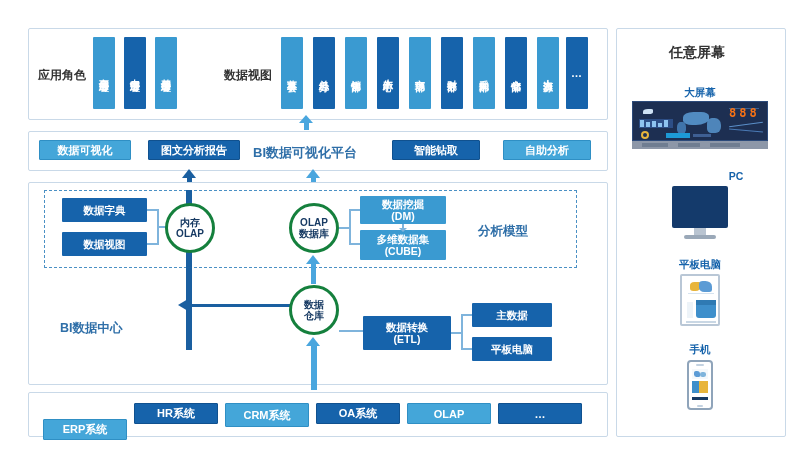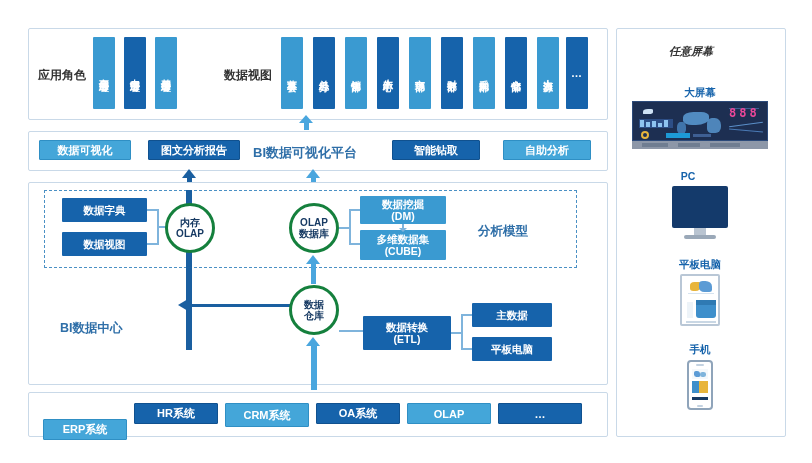--- a/index.html
+++ b/index.html
@@ -57,26 +57,26 @@
   
   .ln{position:absolute;background:#7fb4dc;}
   .ln-dk{position:absolute;background:#1a5fa0;}
   .ln-lt{position:absolute;background:#4aa6de;}
 
   .arrow-up{position:absolute;width:0;height:0;border-left:7px solid transparent;border-right:7px solid transparent;}
   .arrow-left{position:absolute;width:0;height:0;border-top:6px solid transparent;border-bottom:6px solid transparent;}
   .arrow-down{position:absolute;width:0;height:0;border-left:4px solid transparent;border-right:4px solid transparent;}
 
   
-  .screens-title{position:absolute;font-size:11px;color:#333;font-weight:bold;white-space:nowrap;font-style:italic;}
+  .screens-title{position:absolute;font-size:14px;color:#333;font-weight:bold;white-space:nowrap;}
   .dev-label{position:absolute;font-size:10.5px;color:#1663ab;font-weight:bold;white-space:nowrap;text-align:center;}
 
   .bigscreen{position:absolute;background:#1d2f52;border:1px solid #2c4a7a;box-sizing:border-box;overflow:hidden;}
   .bigscreen-base{position:absolute;background:#8d97a8;}
-  .digit{position:absolute;color:#ec4899;font-family:"DejaVu Sans Mono","Liberation Mono",monospace;font-weight:bold;}
+  .digit{position:absolute;color:#f97316;font-family:"DejaVu Sans Mono","Liberation Mono",monospace;font-weight:bold;}
 
   .monitor{position:absolute;background:#143a6b;border-radius:2px;box-sizing:border-box;}
   .monitor-stand{position:absolute;background:#b9c4d1;}
   .monitor-foot{position:absolute;background:#9aa8b8;border-radius:2px;}
 
   .tablet{position:absolute;background:#fff;border:2px solid #b9c7d6;border-radius:2px;box-sizing:border-box;overflow:hidden;}
   .phone{position:absolute;background:#fff;border:2px solid #8fa4ba;border-radius:4px;box-sizing:border-box;overflow:hidden;}
 </style>
 </head>
 <body>
@@ -227,21 +227,21 @@
     <div style="position:absolute;left:96px;top:28px;width:34px;height:1px;background:#4a7ab5;transform:rotate(5deg);"></div>
     <div style="position:absolute;left:96px;top:6px;width:30px;height:1px;background:#3a6295;"></div>
     <div class="digit" style="left:96px;top:4px;font-size:12px;letter-spacing:3px;">888</div>
   </div>
   <div class="bigscreen-base" style="left:632px;top:141px;width:136px;height:8px;">
     <div style="position:absolute;left:10px;top:2px;width:26px;height:4px;background:#6f7d91;"></div>
     <div style="position:absolute;left:46px;top:2px;width:22px;height:4px;background:#6f7d91;"></div>
     <div style="position:absolute;left:78px;top:2px;width:30px;height:4px;background:#6f7d91;"></div>
   </div>
 
-  <div class="dev-label" style="left:648px;top:170px;width:80px;">PC</div>
+  <div class="dev-label" style="left:696px;top:170px;width:80px;">PC</div>
   <div class="monitor" style="left:672px;top:186px;width:56px;height:42px;padding:3px;">
     
   </div>
   <div class="monitor-stand" style="left:694px;top:228px;width:12px;height:7px;"></div>
   <div class="monitor-foot" style="left:684px;top:235px;width:32px;height:4px;"></div>
 
   <div class="dev-label" style="left:660px;top:258px;width:80px;">平板电脑</div>
   <div class="tablet" style="left:680px;top:274px;width:40px;height:52px;">
     <div style="position:absolute;left:4px;top:4px;width:30px;height:18px;background:#fff;"></div>
     <div style="position:absolute;left:8px;top:6px;width:11px;height:9px;background:#e8b53c;border-radius:40% 20% 50% 30%;"></div>

